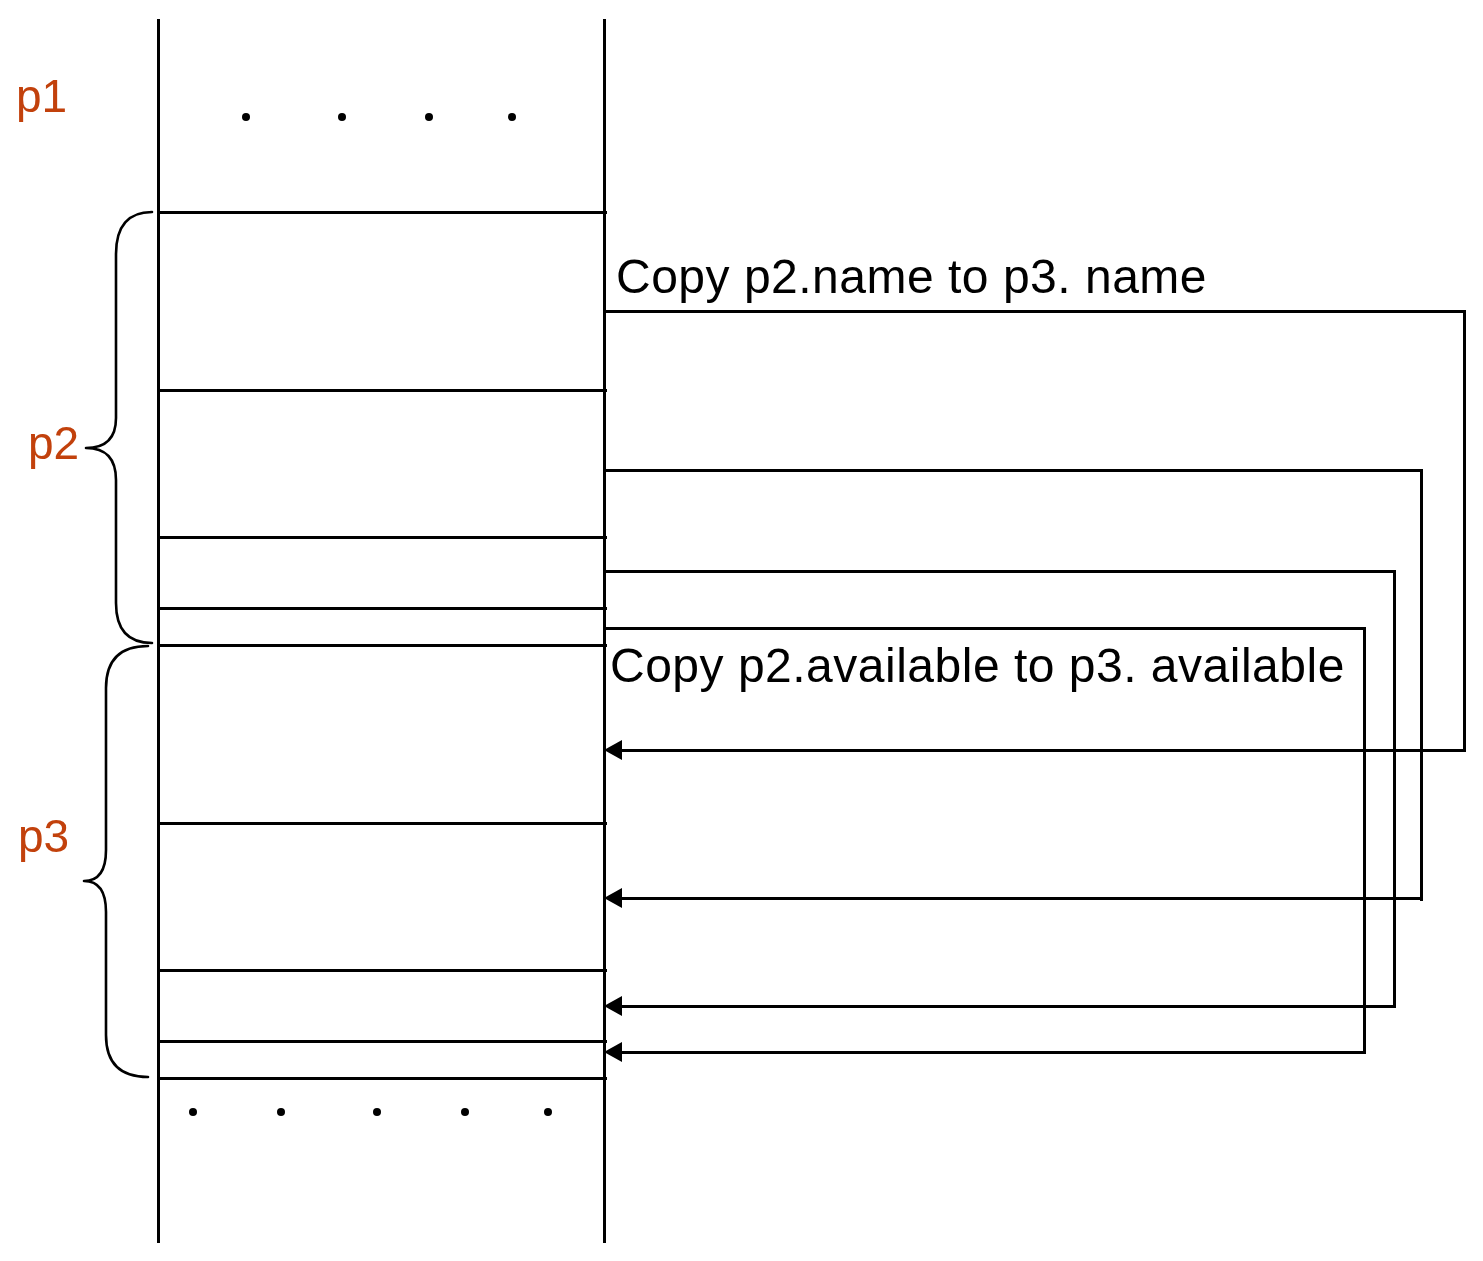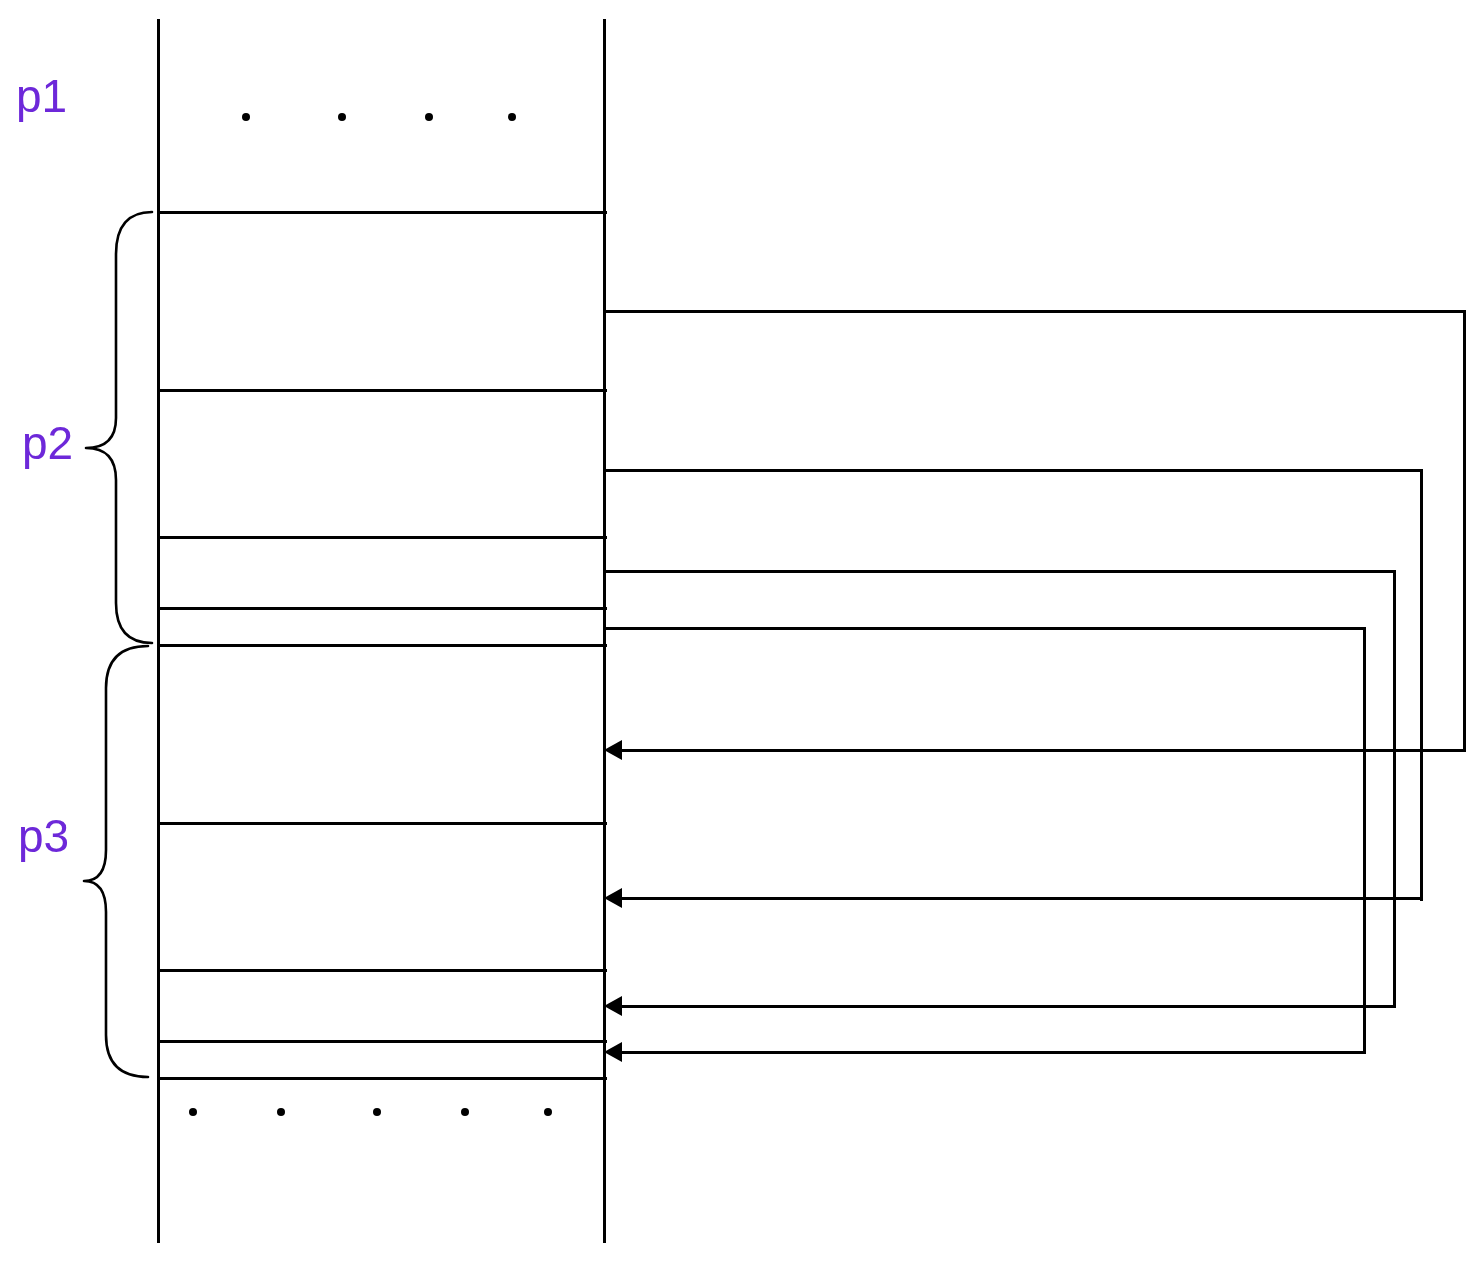--- a/index.html
+++ b/index.html
@@ -12,38 +12,38 @@
     overflow:hidden;
   }
   .line{position:absolute;background:#000;}
   .dot{position:absolute;width:8px;height:8px;border-radius:50%;background:#000;}
   .copy-lbl{
     position:absolute;white-space:nowrap;
     font-size:48px;line-height:1;letter-spacing:0.5px;color:#000;
   }
   .ptr-lbl{
     position:absolute;white-space:nowrap;
-    font-size:46px;line-height:1;color:#6d28d9;
+    font-size:46px;line-height:1;color:#c2410c;
   }
   .arrowhead{
     position:absolute;width:0;height:0;
     border-top:10px solid transparent;
     border-bottom:10px solid transparent;
     border-right:18px solid #000;
   }
   .brace{position:absolute;}
   .brace path{fill:none;stroke:#000;stroke-width:2.6;stroke-linecap:round;stroke-linejoin:round;}
 </style>
 </head>
 <body>
 
 <div id="canvas">
 
   <div class="ptr-lbl" style="left:16px;top:73px;">p1</div>
-  <div class="ptr-lbl" style="left:22px;top:420px;">p2</div>
+  <div class="ptr-lbl" style="left:28px;top:420px;">p2</div>
   <div class="ptr-lbl" style="left:18px;top:813px;">p3</div>
 
   <div class="line" style="left:157px;top:19px;width:3px;height:1224px;"></div>
   <div class="line" style="left:603px;top:19px;width:3px;height:1224px;"></div>
 
   <div class="line" style="left:158px;top:211px;width:449px;height:3px;"></div>
   <div class="line" style="left:158px;top:389px;width:449px;height:3px;"></div>
   <div class="line" style="left:158px;top:536px;width:449px;height:3px;"></div>
   <div class="line" style="left:158px;top:607px;width:449px;height:3px;"></div>
   <div class="line" style="left:158px;top:644px;width:449px;height:3px;"></div>
@@ -64,20 +64,22 @@
   <div class="dot" style="left:544px;top:1108px;"></div>
 
   <svg class="brace" style="left:80px;top:206px;" width="80" height="445" viewBox="0 0 80 445">
     <path d="M72 6 Q36 6 36 48 L36 212 Q36 242 6 242 Q36 242 36 274 L36 397 Q36 437 72 437"></path>
   </svg>
 
   <svg class="brace" style="left:76px;top:640px;" width="80" height="443" viewBox="0 0 80 443">
     <path d="M72 6 Q30 6 30 48 L30 210 Q30 241 8 241 Q30 241 30 272 L30 395 Q30 437 72 437"></path>
   </svg>
 
+  <div class="copy-lbl" style="left:616px;top:253px;">Copy p2.name to p3. name</div>
+  <div class="copy-lbl" style="left:610px;top:642px;">Copy p2.available to p3. available</div>
 
   <div class="line" style="left:604px;top:310px;width:862px;height:3px;"></div>
   <div class="line" style="left:1463px;top:310px;width:3px;height:442px;"></div>
   <div class="line" style="left:610px;top:749px;width:856px;height:3px;"></div>
   <div class="arrowhead" style="left:604px;top:740px;"></div>
 
   <div class="line" style="left:604px;top:469px;width:819px;height:3px;"></div>
   <div class="line" style="left:1420px;top:469px;width:3px;height:432px;"></div>
   <div class="line" style="left:610px;top:897px;width:813px;height:3px;"></div>
   <div class="arrowhead" style="left:604px;top:888px;"></div>

